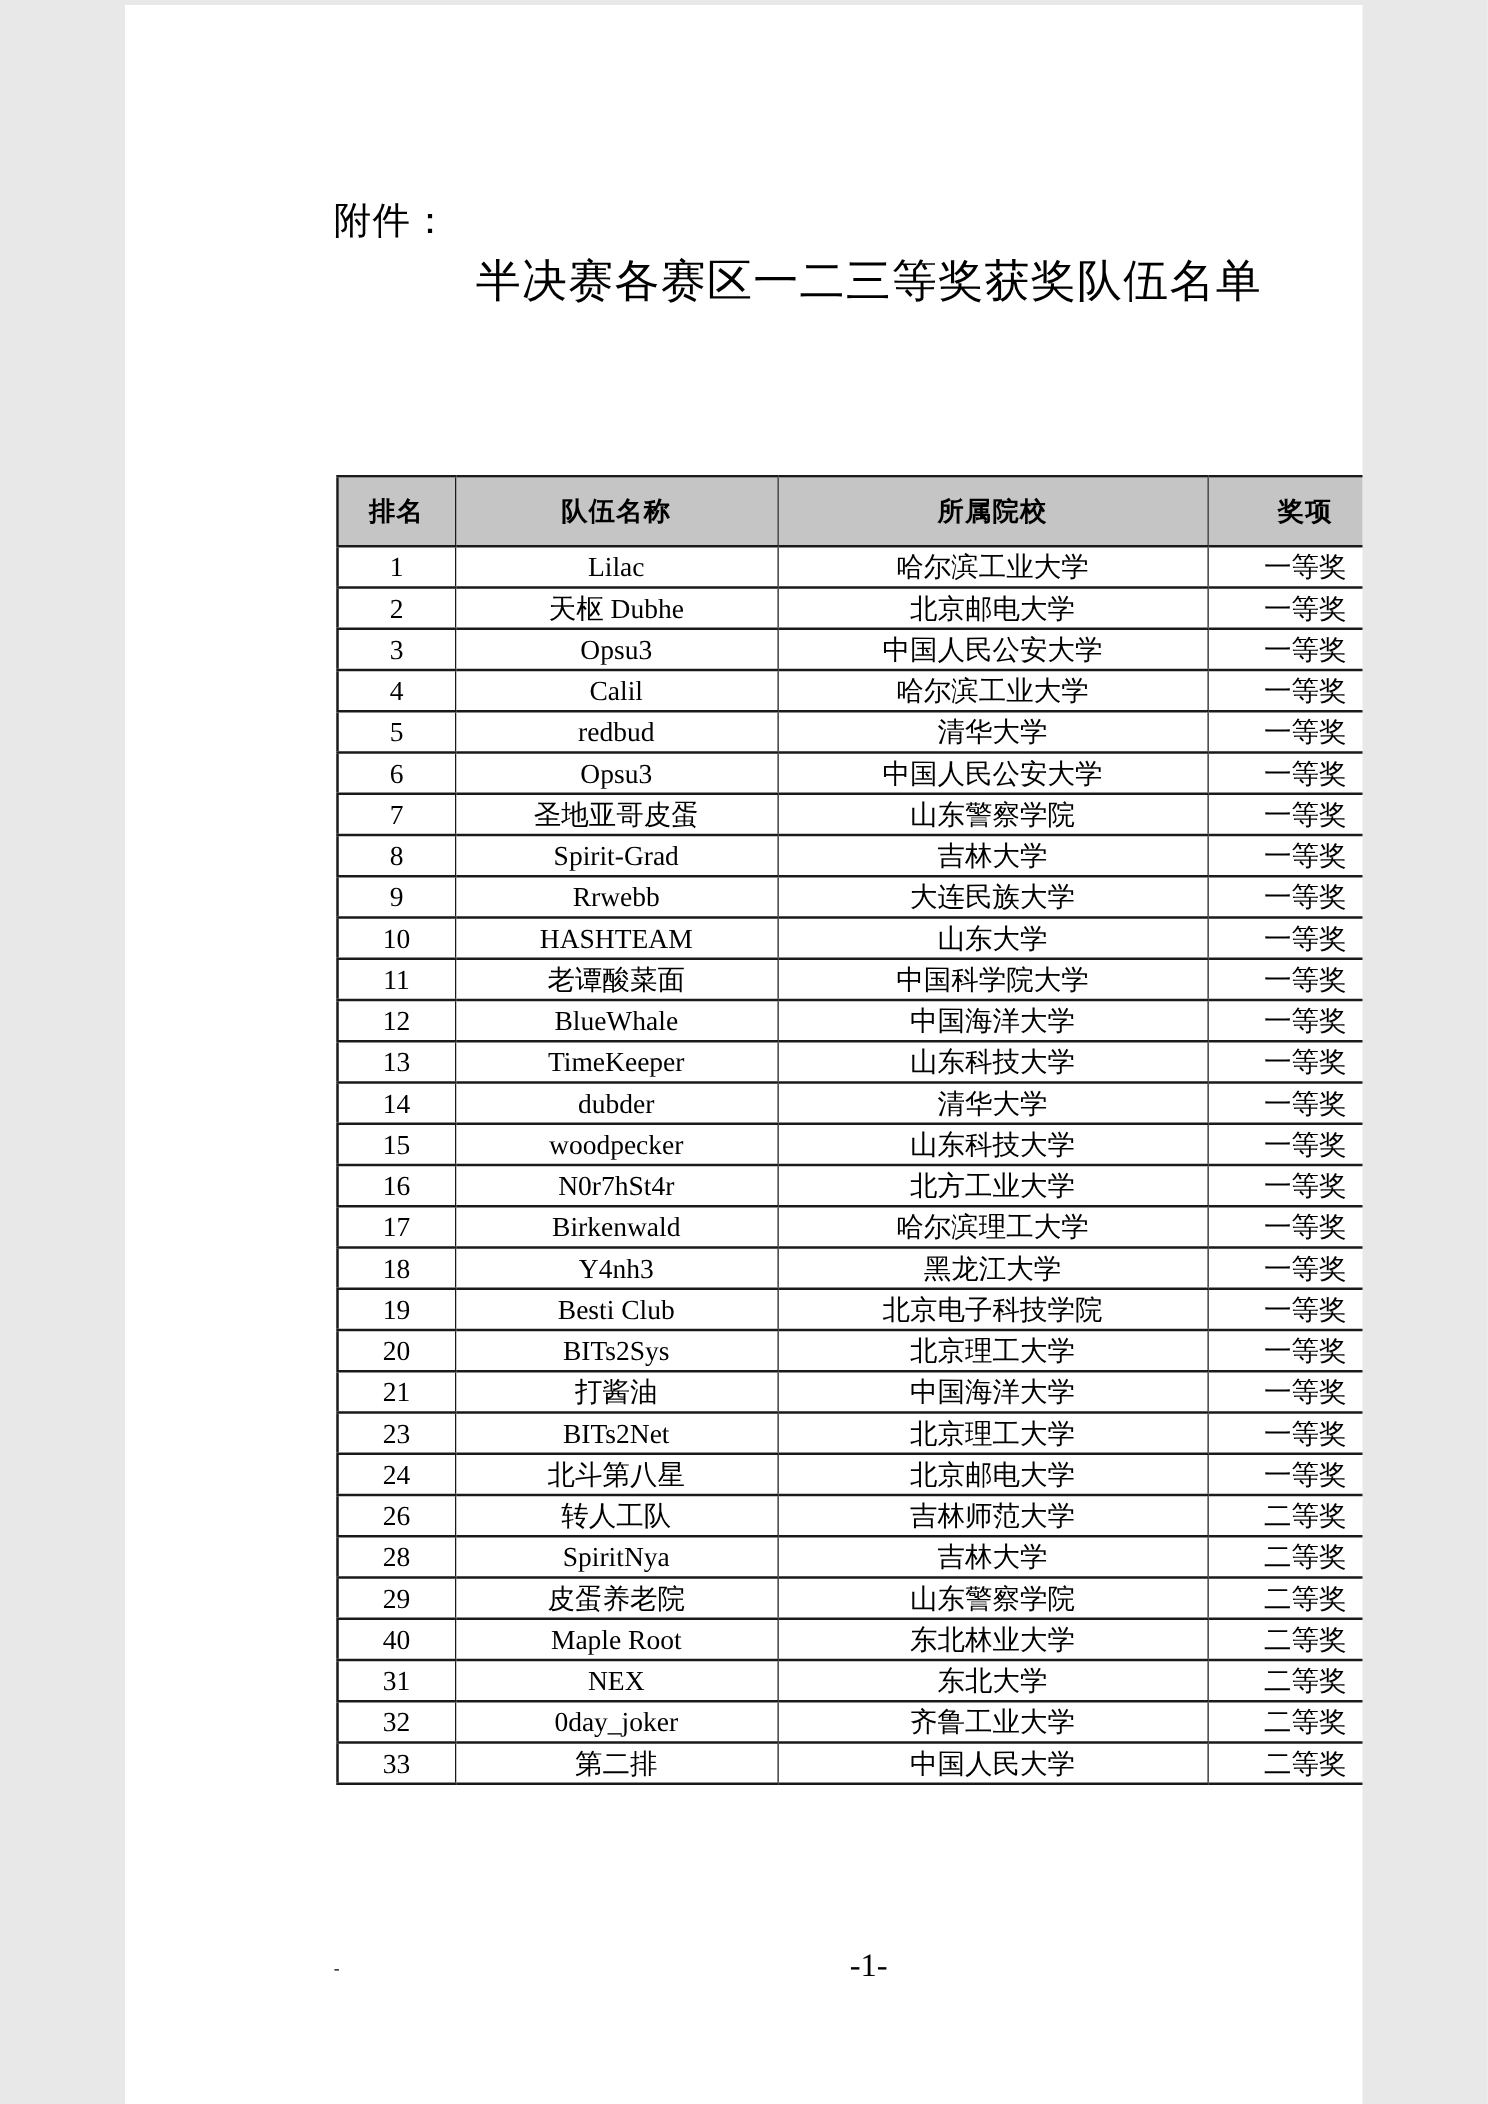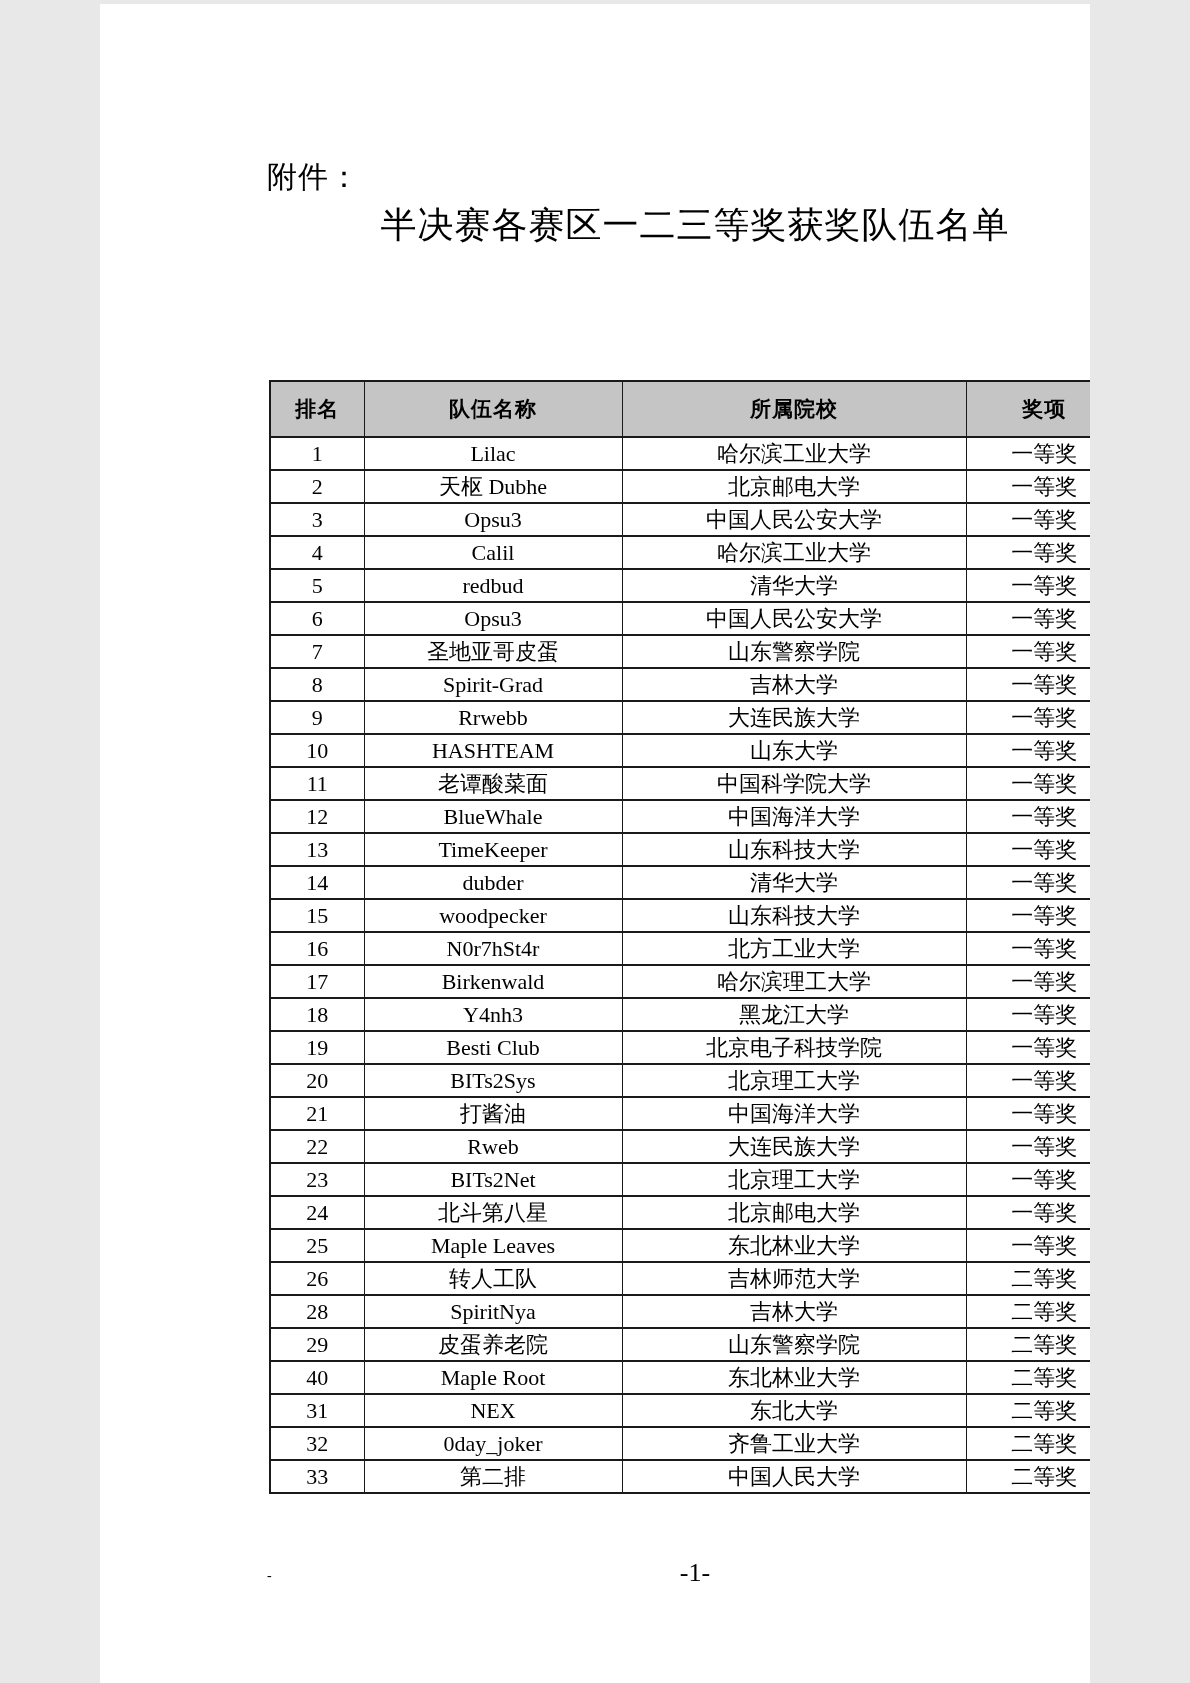--- a/index.html
+++ b/index.html
@@ -229,44 +229,32 @@
       <td>北京理工大学</td>
       <td>一等奖</td>
     </tr>
           <tr>
       <td>21</td>
       <td>打酱油</td>
       <td>中国海洋大学</td>
       <td>一等奖</td>
     </tr>
           <tr>
-      <td>22</td>
-      <td>Rweb</td>
-      <td>大连民族大学</td>
-      <td>一等奖</td>
-    </tr>
-          <tr>
       <td>23</td>
       <td>BITs2Net</td>
       <td>北京理工大学</td>
       <td>一等奖</td>
     </tr>
           <tr>
       <td>24</td>
       <td>北斗第八星</td>
       <td>北京邮电大学</td>
       <td>一等奖</td>
     </tr>
           <tr>
-      <td>25</td>
-      <td>Maple Leaves</td>
-      <td>东北林业大学</td>
-      <td>一等奖</td>
-    </tr>
-          <tr>
       <td>26</td>
       <td>转人工队</td>
       <td>吉林师范大学</td>
       <td>二等奖</td>
     </tr>
           <tr>
       <td>28</td>
       <td>SpiritNya</td>
       <td>吉林大学</td>
       <td>二等奖</td>

